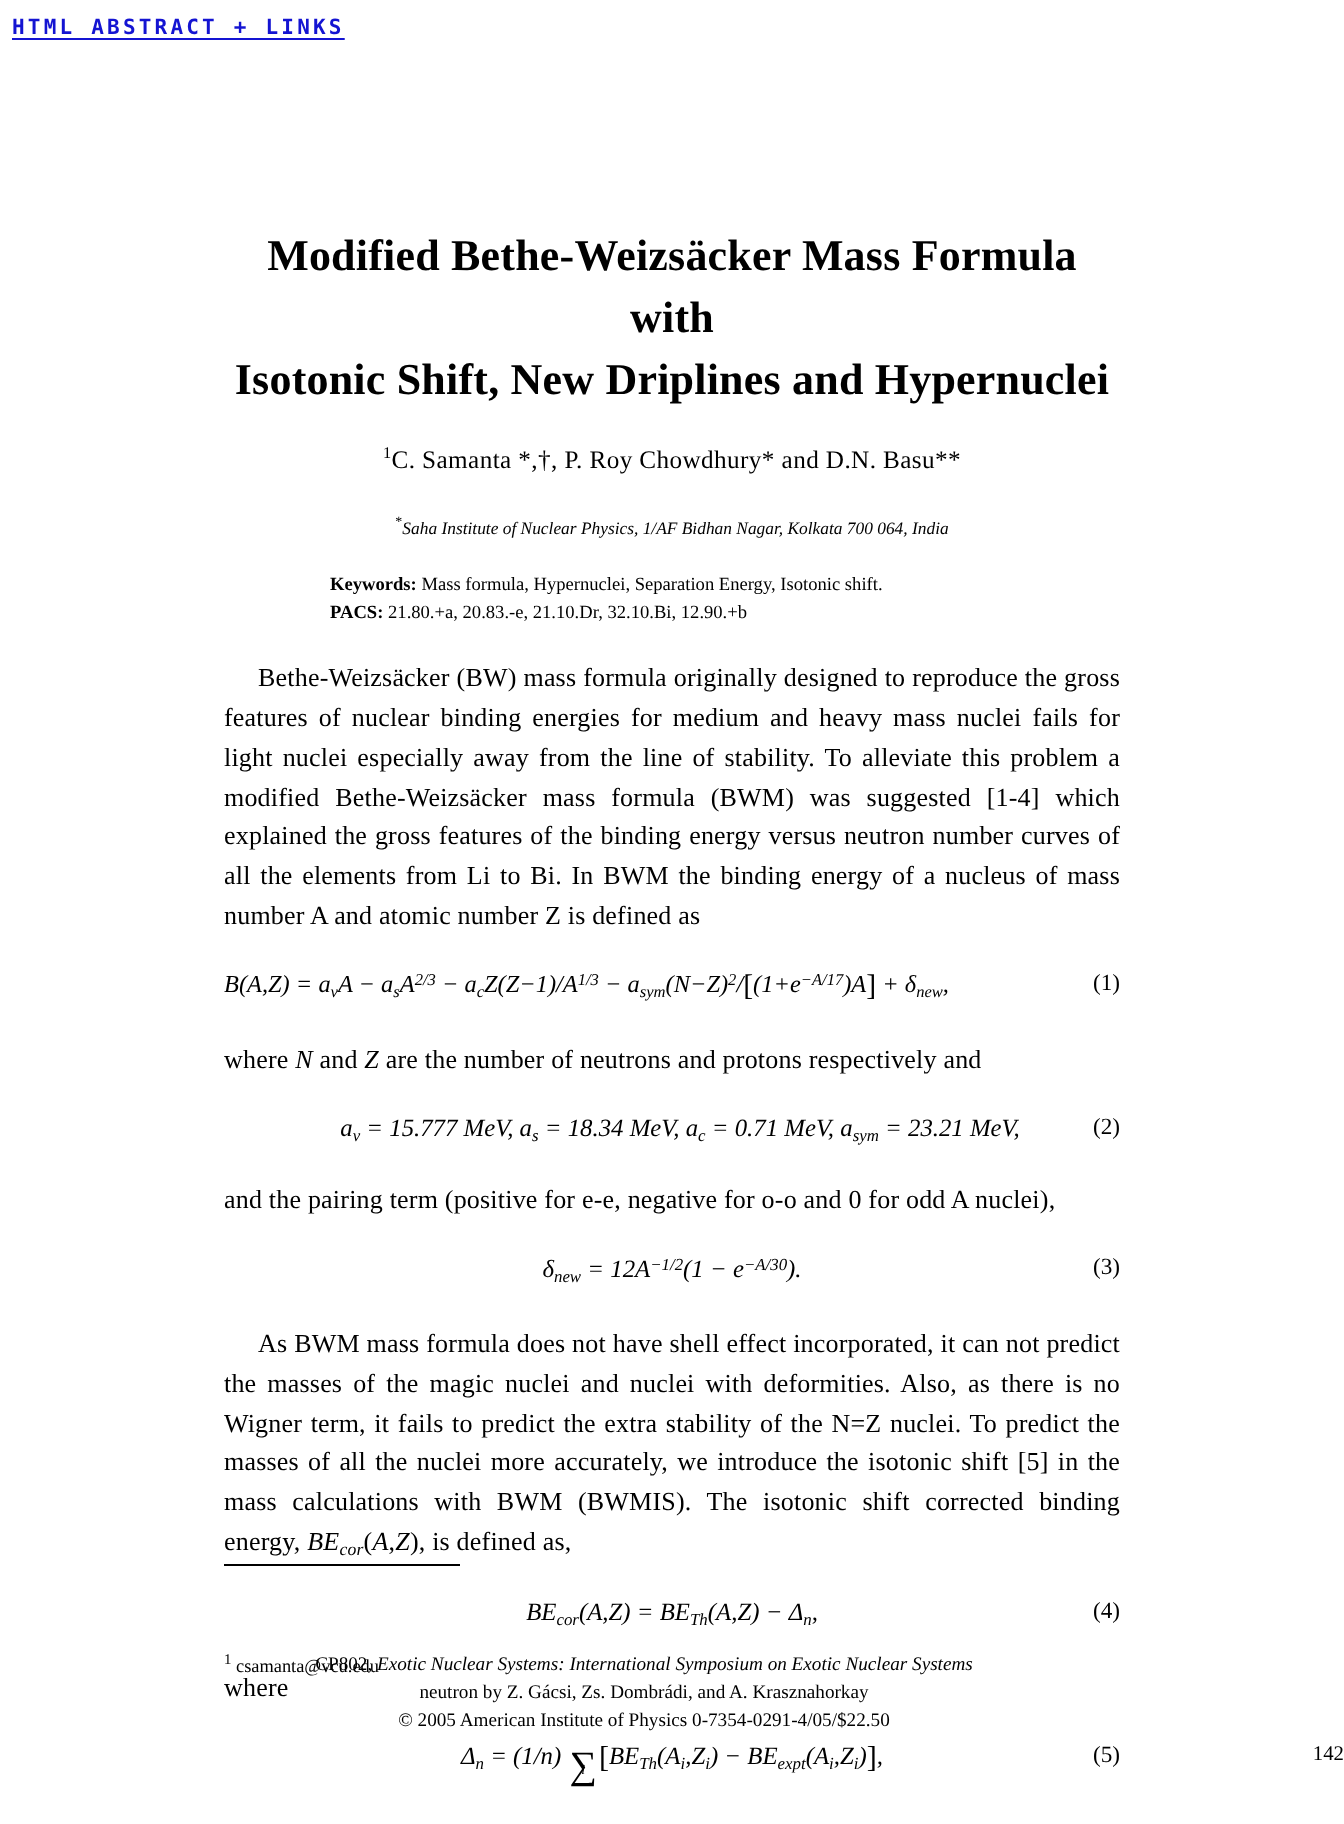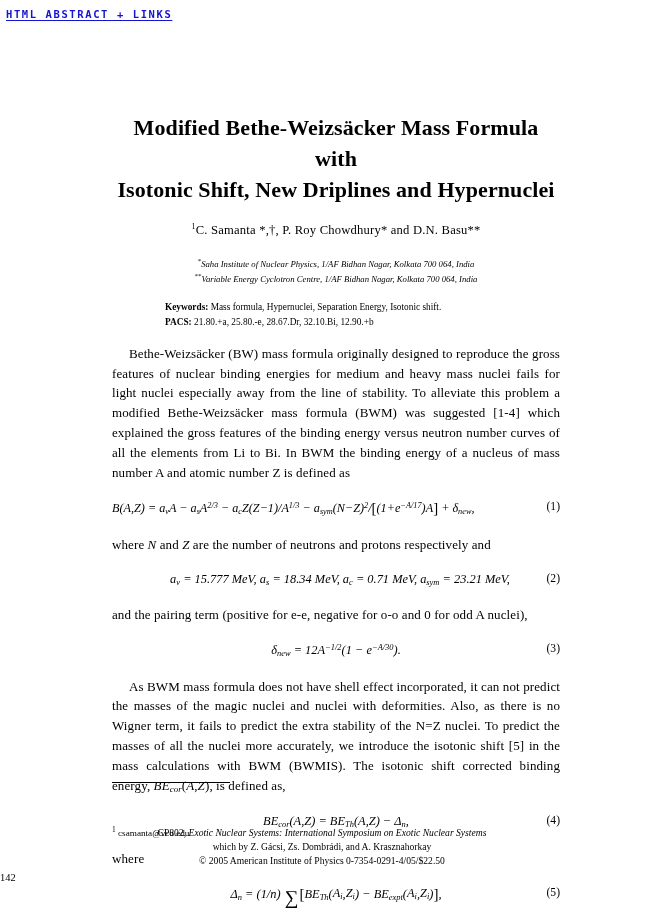--- a/index.html
+++ b/index.html
@@ -173,21 +173,21 @@
     font-size: 9.6px;
     line-height: 1.45;
   }
   .footer .fline { display: block; white-space: nowrap; }
   .footer i { font-style: italic; }
   .pageno {
     position: absolute;
     left: 0;
     top: 872px;
     width: 672px;
-    text-align: left;
+    text-align: right;
     font-size: 10.4px;
   }
 </style>
 </head>
 <body>
 
 <div class="toplink-bar">
   <a class="toplink" href="#">HTML ABSTRACT + LINKS</a>
 </div>
 
@@ -196,31 +196,30 @@
 
     <h1 class="title">
       <span class="title-line">Modified Bethe-Weizsäcker Mass Formula with</span>
       <span class="title-line">Isotonic Shift, New Driplines and Hypernuclei</span>
     </h1>
 
     <div class="authors"><sup>1</sup><span>C. Samanta *,†, P. Roy Chowdhury* and D.N. Basu**</span></div>
 
     <div class="affils">
       <span class="affil"><sup>*</sup><span>Saha Institute of Nuclear Physics, 1/AF Bidhan Nagar, Kolkata 700 064, India</span></span>
-      <span class="affil"><sup>**</sup><span>Variable Energy Cyclotron Centre, 1/AF Bidhan Nagar, Kolkata 700 064, India</span></span>
     </div>
 
     <div class="meta">
       <div>
         <span class="lab">Keywords:</span>
         <span>Mass formula, Hypernuclei, Separation Energy, Isotonic shift.</span>
       </div>
       <div>
         <span class="lab">PACS:</span>
-        <span>21.80.+a, 25.80.-e, 28.67.Dr, 32.10.Bi, 12.90.+b</span>
+        <span>21.80.+a, 20.83.-e, 21.10.Dr, 32.10.Bi, 12.90.+b</span>
       </div>
     </div>
 
     <p class="para">Bethe-Weizsäcker (BW) mass formula originally designed to reproduce the gross features of nuclear binding energies for medium and heavy mass nuclei fails for light nuclei especially away from the line of stability. To alleviate this problem a modified Bethe-Weizsäcker mass formula (BWM) was suggested [1-4] which explained the gross features of the binding energy versus neutron number curves of all the elements from Li to Bi. In BWM the binding energy of a nucleus of mass number A and atomic number Z is defined as</p>
 
     <div class="eq-row eq-1">
       <div class="eq-body">
         <i>B</i>(<i>A</i>,<i>Z</i>) = <i>a</i><sub>v</sub><i>A</i> − <i>a</i><sub>s</sub><i>A</i><sup>2/3</sup> − <i>a</i><sub>c</sub><i>Z</i>(<i>Z</i>−1)/<i>A</i><sup>1/3</sup> − <i>a</i><sub>sym</sub>(<i>N</i>−<i>Z</i>)<sup>2</sup>/<span class="brk">[</span>(1+<i>e</i><sup>−<i>A</i>/17</sup>)<i>A</i><span class="brk">]</span> + δ<sub>new</sub>,
       </div>
       <span class="eq-num">(1)</span>
@@ -262,17 +261,17 @@
       <span class="eq-num">(5)</span>
     </div>
 
   </div>
 
   <div class="footnote-rule"></div>
   <div class="footnote"><sup>1</sup> <span>csamanta@vcu.edu</span></div>
 
   <div class="footer">
     <span class="fline"><span>CP802, </span><i>Exotic Nuclear Systems: International Symposium on Exotic Nuclear Systems</i></span>
-    <span class="fline">which by Z. Gácsi, Zs. Dombrádi, and A. Krasznahorkay</span>
+    <span class="fline">neutron by Z. Gácsi, Zs. Dombrádi, and A. Krasznahorkay</span>
     <span class="fline">© 2005 American Institute of Physics 0-7354-0291-4/05/$22.50</span>
   </div>
   <div class="pageno">142</div>
 </div>
 
 </body></html>

